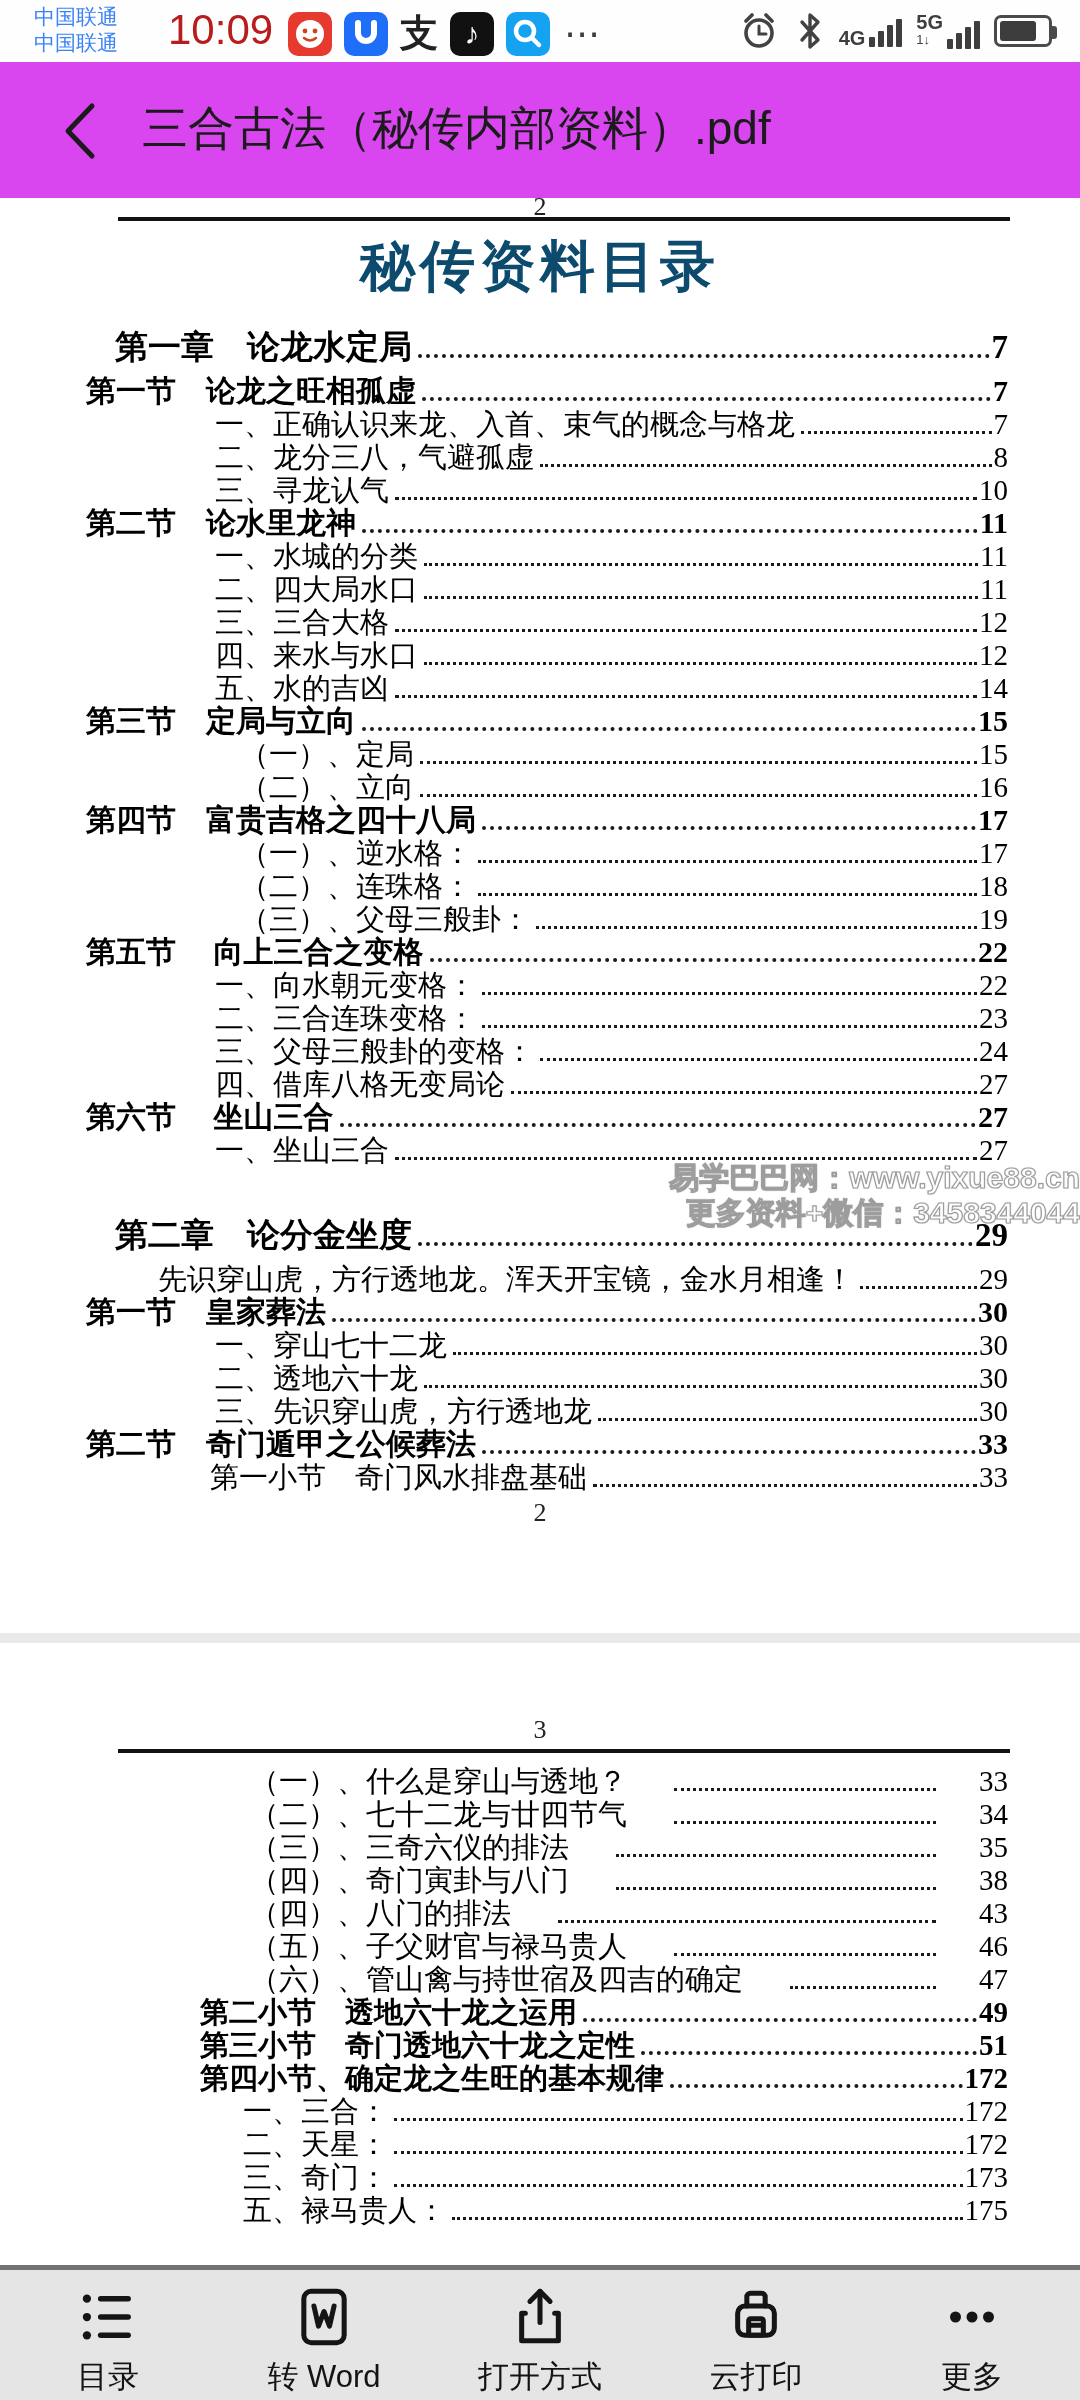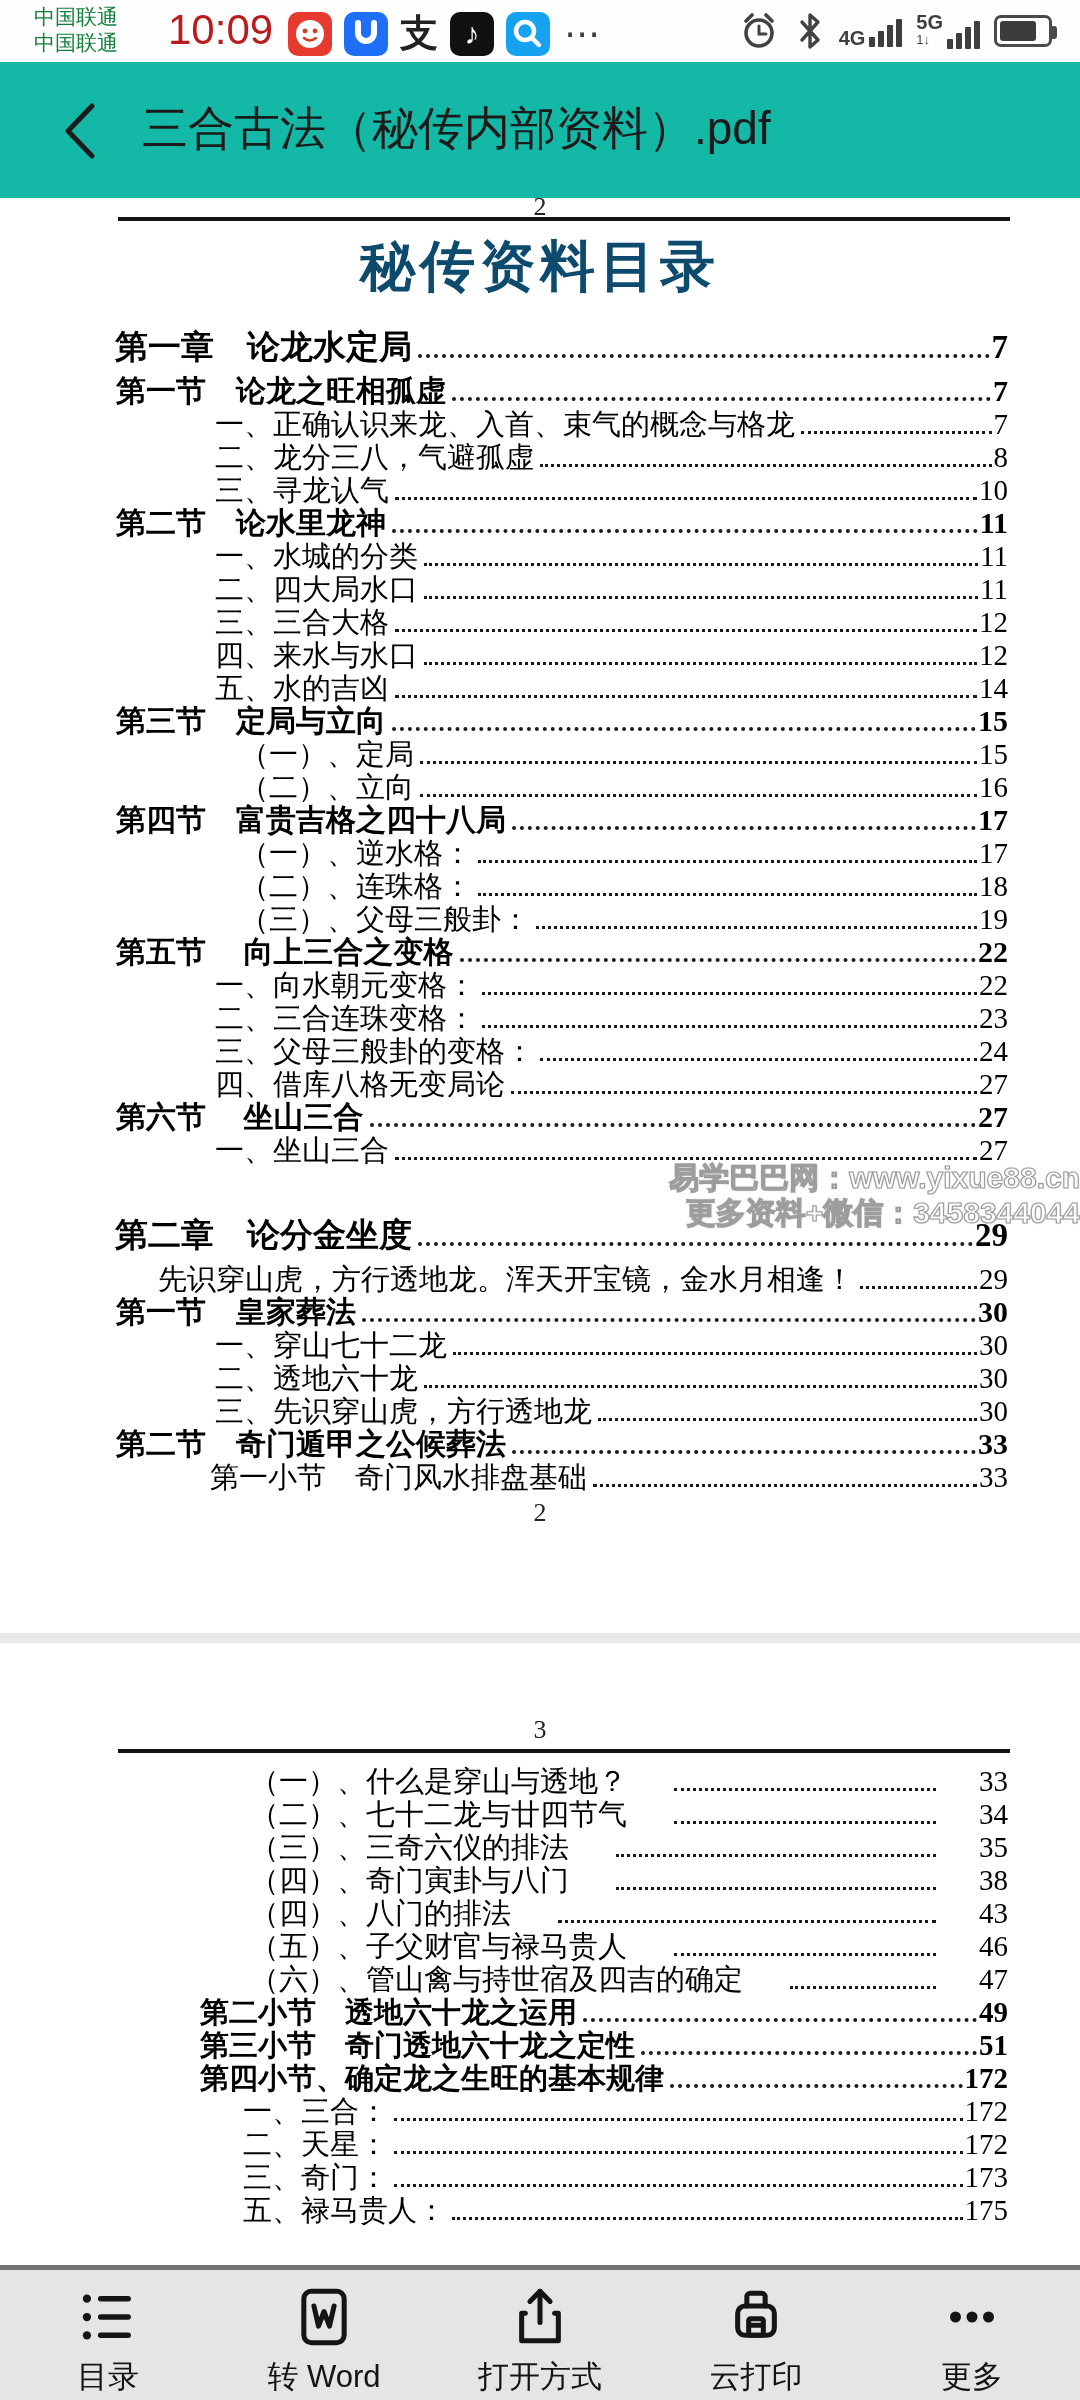--- a/index.html
+++ b/index.html
@@ -1,21 +1,21 @@
 <!DOCTYPE html>
 <html><head>
 <meta charset="utf-8">
 <style>
   html,body{margin:0;padding:0;background:#fff;}
   .screen{position:relative;width:1080px;height:2400px;overflow:hidden;background:#fff;
           font-family:"Liberation Sans","DejaVu Sans",sans-serif;}
 
   
   .statusbar{position:absolute;top:0;left:0;width:1080px;height:62px;background:#fefefe;}
-  .carrier{position:absolute;left:34px;top:4px;font-size:21px;line-height:26px;color:#15803d;}
+  .carrier{position:absolute;left:34px;top:4px;font-size:21px;line-height:26px;color:#3b82f6;}
   .time{position:absolute;left:168px;top:6px;font-size:42px;color:#b91c1c;}
   .notifs{position:absolute;left:288px;top:8px;display:flex;align-items:center;gap:12px;}
   .appic{width:44px;height:44px;border-radius:10px;display:flex;align-items:center;justify-content:center;}
   .appic.red{background:#e63a2e;}
   .appic.blue{background:#1f6ef7;}
   .appic.black{background:#111;}
   .appic.cyan{background:#15a2f0;}
   .zhi{font-size:38px;color:#222;font-weight:bold;font-family:"Liberation Serif",serif;}
   .note-glyph{color:#fff;font-size:30px;font-weight:bold;}
   .dots-more{font-size:36px;color:#3c3c3c;letter-spacing:3px;margin-left:2px;}
@@ -23,41 +23,41 @@
   .netgrp{display:flex;align-items:flex-end;gap:4px;}
   .netlabel{font-size:20px;color:#3e3e3e;font-weight:bold;line-height:18px;text-align:right;}
   .simnote{font-size:13px;color:#3e3e3e;font-weight:normal;display:block;text-align:left;}
   .bars{display:flex;align-items:flex-end;gap:3px;height:32px;}
   .bars i{display:block;width:6px;background:#3e3e3e;border-radius:1px;}
   .batt{position:relative;width:58px;height:32px;border:3px solid #4a4a4a;border-radius:7px;box-sizing:border-box;}
   .batt .fill{position:absolute;left:3px;top:3px;bottom:3px;width:36px;background:#3c3c3c;border-radius:3px;}
   .batt .cap{position:absolute;right:-8px;top:8px;width:5px;height:13px;background:#4a4a4a;border-radius:0 3px 3px 0;}
 
   
-  .titlebar{position:absolute;top:62px;left:0;width:1080px;height:136px;background:#14b8a6;
+  .titlebar{position:absolute;top:62px;left:0;width:1080px;height:136px;background:#d946ef;
             box-shadow:0 5px 7px rgba(0,0,0,0.10);}
   .backbtn{position:absolute;left:58px;top:38px;width:44px;height:62px;cursor:pointer;}
   .doc-title{position:absolute;left:142px;top:36px;font-size:46px;color:#1b1b1b;white-space:nowrap;}
 
   
   .page{position:absolute;left:0;width:1080px;background:#fff;
         font-family:"Liberation Serif","DejaVu Serif",serif;color:#000;}
   .page2{top:198px;height:1435px;}
   .pagegap{position:absolute;top:1633px;left:0;width:1080px;height:10px;background:#e9e9e9;}
   .page3{top:1643px;height:622px;}
   .pnum-top{position:absolute;left:0;width:1080px;text-align:center;font-size:26px;color:#222;}
   .rule{position:absolute;left:118px;width:892px;height:4px;background:#121212;}
   .contents-title{position:absolute;top:32px;left:0;width:1080px;text-align:center;
                   font-size:55px;font-weight:bold;letter-spacing:5px;color:#0c4a6e;}
   .toclist{position:absolute;left:0;width:1080px;}
   .row{display:flex;align-items:baseline;font-size:29px;line-height:32px;padding-right:72px;}
   .leader{flex:1;border-bottom:3px dotted #1a1a1a;margin:0 2px 7px 6px;min-width:20px;}
   .pnumr{white-space:nowrap;}
   .lv-chapter{font-size:33px;font-weight:bold;padding-left:115px;margin:8px 0 10px;}
-  .lv-section{font-size:30px;font-weight:bold;padding-left:116px;}
+  .lv-section{font-size:30px;font-weight:bold;padding-left:86px;}
   .lv-item{padding-left:215px;}
   .lv-paren{padding-left:240px;}
   .lv-poem{padding-left:158px;}
   .lv-subsec{padding-left:210px;}
   .lv-subsecb{font-weight:bold;padding-left:200px;}
   .lv-paren3{padding-left:250px;gap:41px;}
   .lv-item3{padding-left:243px;}
   .gap-top{margin-top:52px;}
   .lv-chapter .leader,.lv-section .leader,.lv-subsecb .leader{border-bottom-width:4px;}
   .pnum-bot{position:absolute;top:1300px;left:0;width:1080px;text-align:center;font-size:26px;color:#222;}

